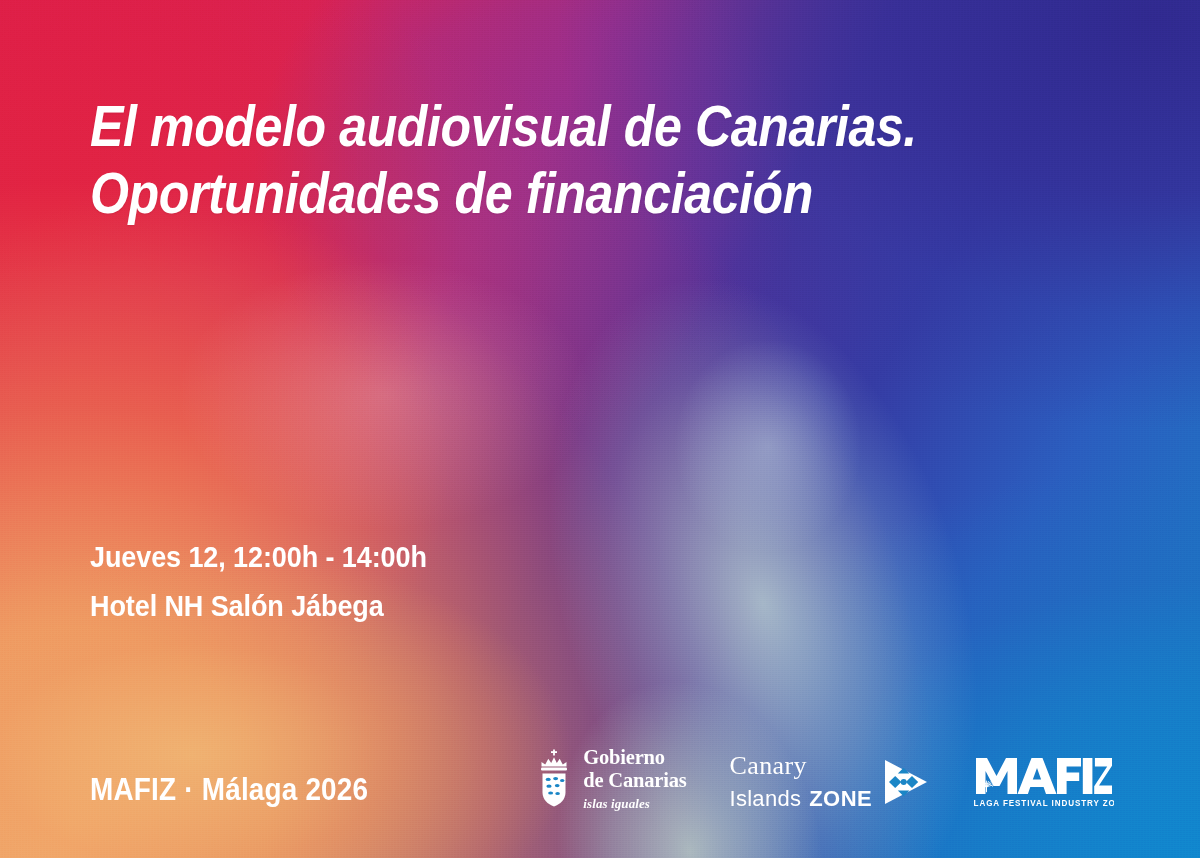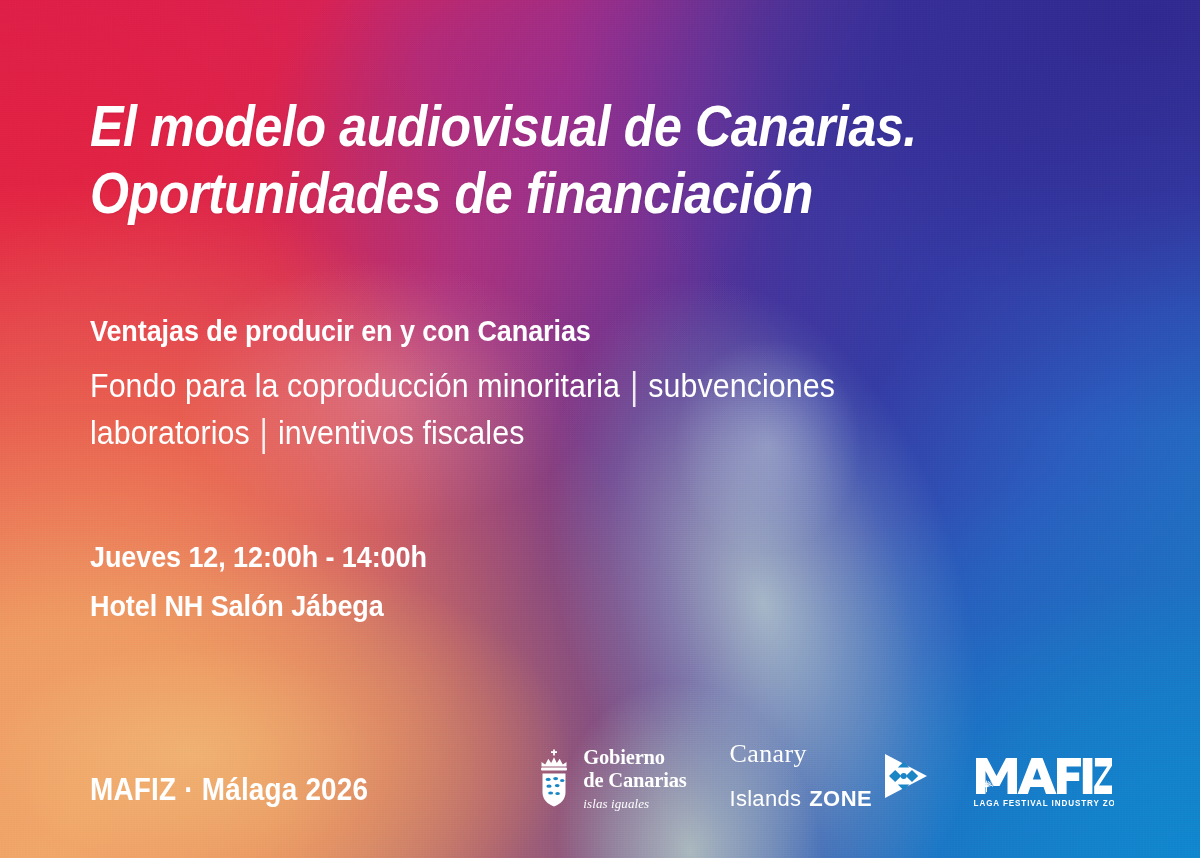--- a/index.html
+++ b/index.html
@@ -230,21 +230,21 @@
     font-family: "Liberation Serif", serif;
     font-weight: 700;
     font-size: 20.5px;
     letter-spacing: -0.2px;
     line-height: 1.13;
   }
   .gob-t3 {
     display: block;
     font-family: "Liberation Serif", serif;
     font-style: italic;
-    font-weight: 400;
+    font-weight: 700;
     font-size: 13px;
     letter-spacing: 0.1px;
     margin-top: 5px;
   }
 
   
   .logo-cif {
     display: flex;
     align-items: center;
     gap: 7px;
@@ -255,21 +255,21 @@
     font-family: Liberation Serif, serif;
     font-weight: 300;
     font-size: 26px;
     letter-spacing: 0.4px;
     line-height: 1.02;
   }
   .cif-row2 {
     display: flex;
     align-items: baseline;
     gap: 8px;
-    margin-top: 20px;
+    margin-top: 8px;
   }
   .cif-t2 {
     font-family: "Liberation Sans", sans-serif;
     font-weight: 300;
     font-size: 22px;
     letter-spacing: 0.3px;
   }
   .cif-t3 {
     font-family: "Liberation Sans", sans-serif;
     font-weight: 700;
@@ -309,31 +309,20 @@
   <div class="bg-layer bg-mint3"></div>
   <div class="bg-layer bg-grain"></div>
 
   <div class="content">
 
     <div class="title-block">
       <span class="title-line">El modelo audiovisual de Canarias.</span>
       <span class="title-line">Oportunidades de financiación</span>
     </div>
 
-    <div class="lead-block">
-      <span class="lead-strong">Ventajas de producir en y con Canarias</span>
-
-      <span class="lead-line">
-        <span>Fondo para la coproducción minoritaria</span><span class="sep">|</span><span>subvenciones</span>
-      </span>
-
-      <span class="lead-line">
-        <span>laboratorios</span><span class="sep">|</span><span>inventivos fiscales</span>
-      </span>
-    </div>
 
     <div class="when-block">
       <span class="when-line">Jueves 12, 12:00h - 14:00h</span>
       <span class="when-line">Hotel NH Salón Jábega</span>
     </div>
 
     <div class="footer">
 
       <div class="brandline">
         <span>MAFIZ</span><span class="dot">·</span><span>Málaga 2026</span>

